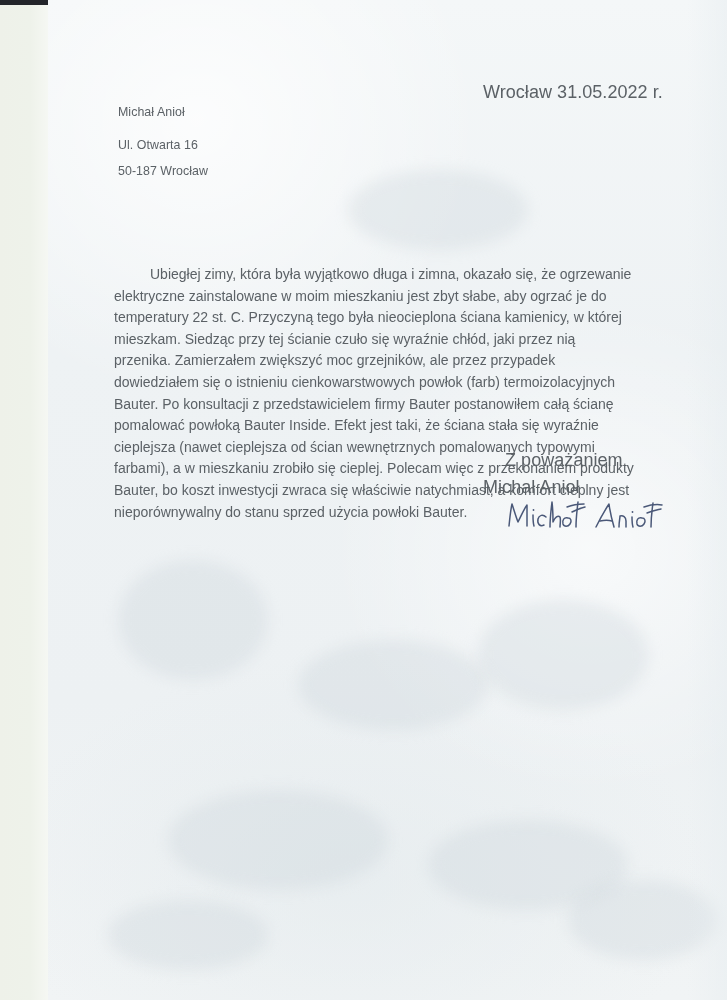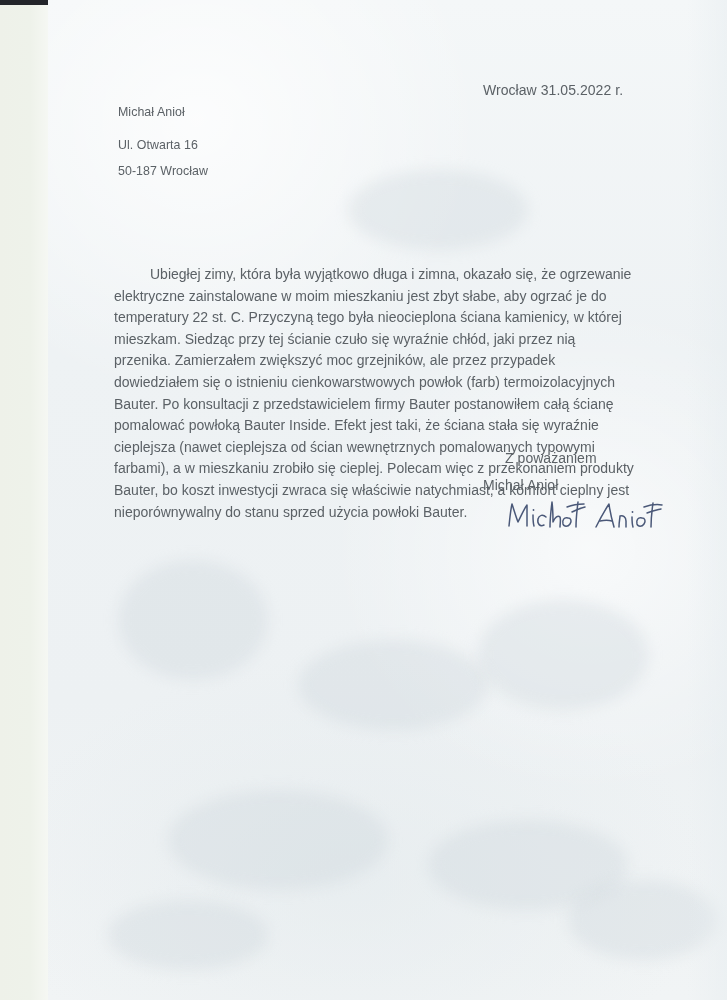--- a/index.html
+++ b/index.html
@@ -77,21 +77,21 @@
     right: 0; top: 0;
     width: 40px; height: 1000px;
     background: linear-gradient(to right, rgba(255,255,255,0), rgba(231,237,240,0.5));
     pointer-events: none;
   }
 
   
   .txt {
     position: absolute;
     color: #5b6166;
-    font-size: 14px;
+    font-size: 18px;
     letter-spacing: 0.05px;
     white-space: nowrap;
   }
 
   .date-line {
     left: 435px;
     top: 82px;
   }
 
   .addr {

